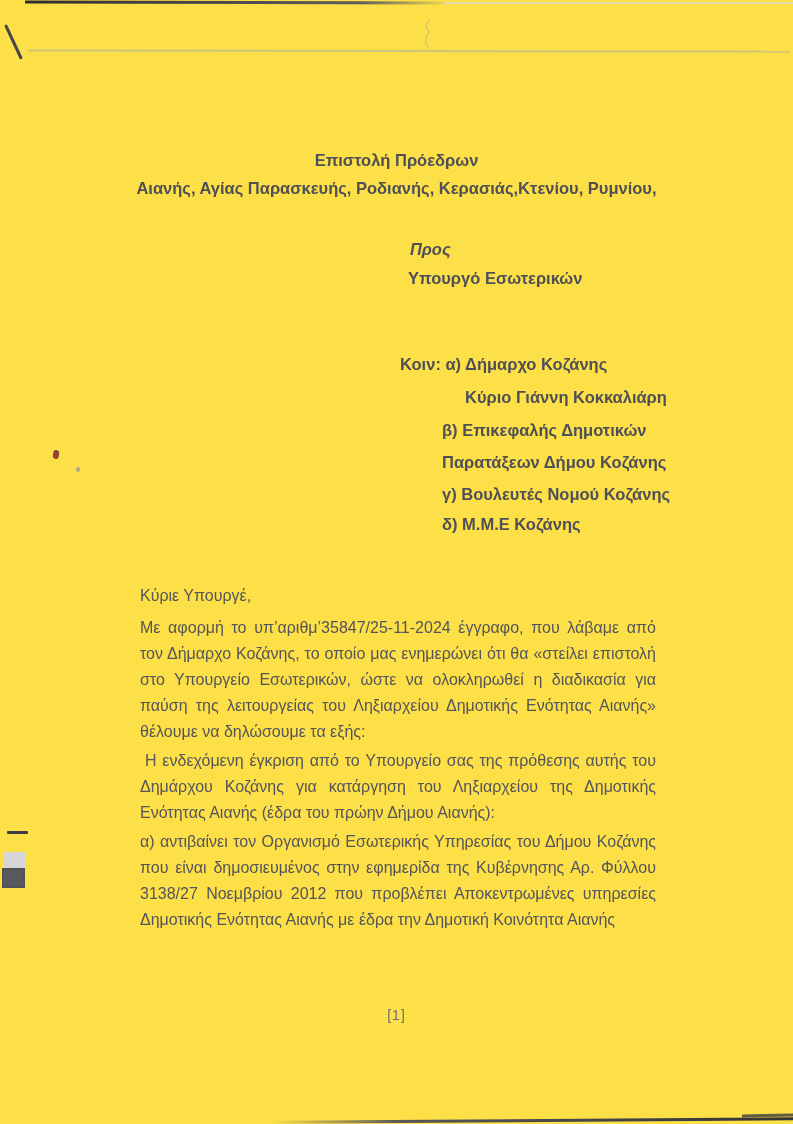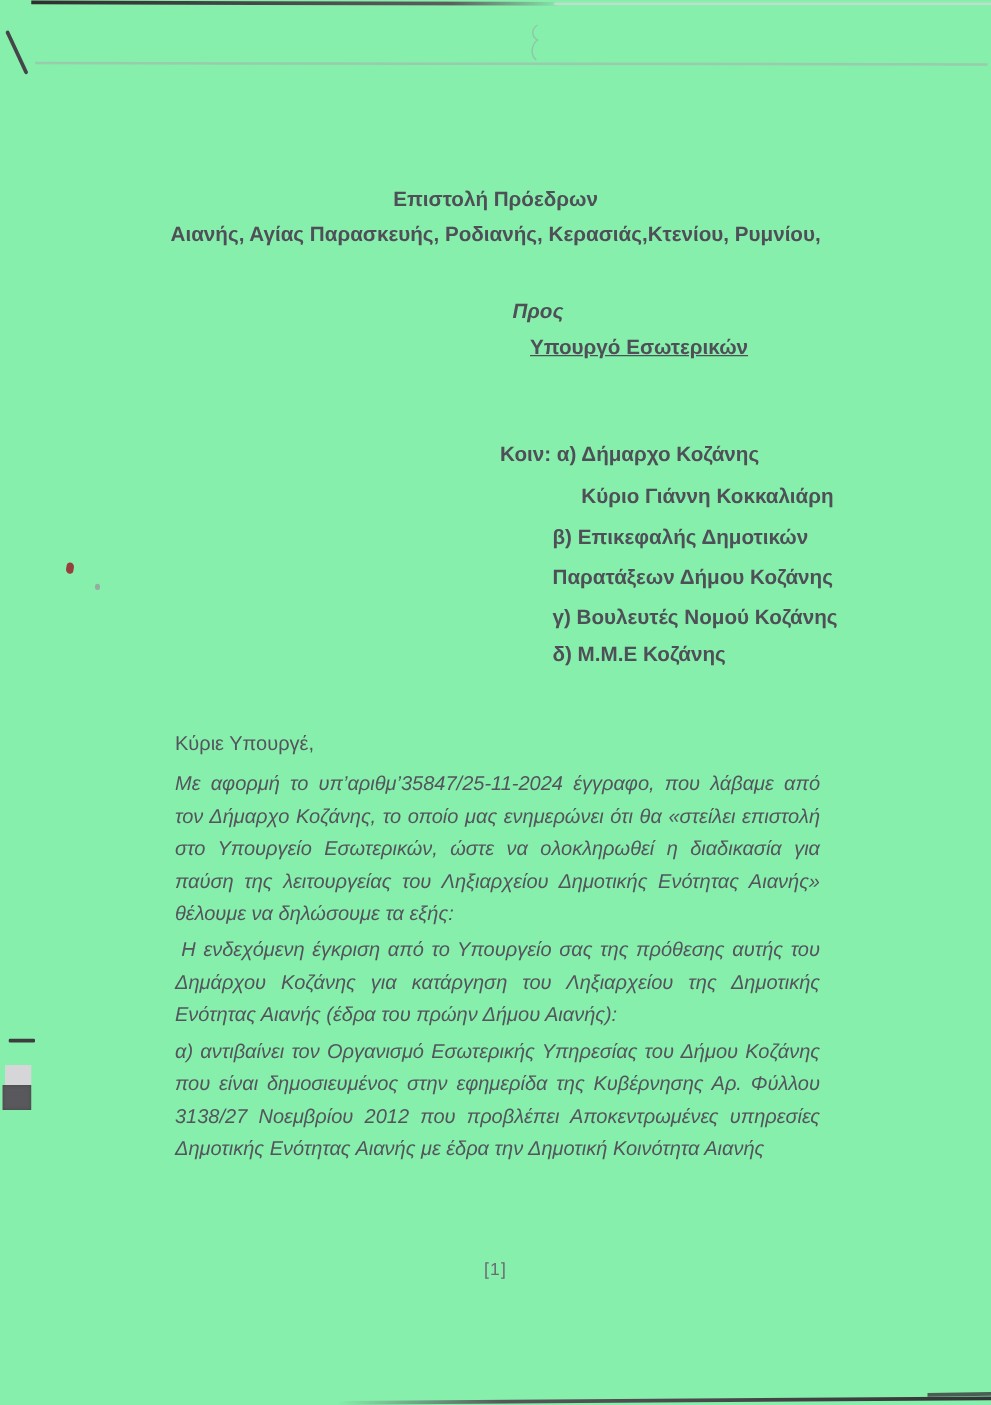--- a/index.html
+++ b/index.html
@@ -10,21 +10,21 @@
     width: 793px;
     height: 1124px;
     position: relative;
     overflow: hidden;
     background: #ffffff;
     font-family: "Liberation Sans", "DejaVu Sans", sans-serif;
   }
   .page {
     position: absolute;
     inset: 0;
-    background: #86efac;
+    background: #fde047;
   }
 
   
   .scan-top-edge {
     position: absolute; left: 25px; top: 1px; width: 420px; height: 3px;
     background: linear-gradient(to right, #2f2f2f, #5d5d5d 80%, rgba(150,150,150,0.15));
     transform: rotate(0.15deg);
   }
   .scan-top-edge-faint {
     position: absolute; left: 443px; top: 2px; width: 350px; height: 2px;
@@ -84,21 +84,21 @@
     font-size: 16.5px; font-weight: bold; line-height: 28px;
     color: #4f4f57;
   }
   .to-block {
     position: absolute; left: 408px; top: 235px;
     font-size: 16.5px; font-weight: bold; line-height: 28.5px;
     color: #4f4f57;
     white-space: nowrap;
   }
   .to-line-0 { margin-left: 2px; font-style: italic; }
-  .to-line-1 { margin-left: 16px; text-decoration: underline; }
+  .to-line-1 { margin-left: 0; }
   .to-line-2 { margin-left: 5px; }
 
   .cc-block {
     position: absolute; left: 0; top: 352px; width: 793px;
     font-size: 16.5px; font-weight: bold;
     color: #4f4f57;
     white-space: nowrap;
   }
   .cc-line { position: absolute; }
   .cc-line-0 { left: 400px; top: 3px; }
@@ -108,21 +108,21 @@
   .cc-line-4 { left: 442px; top: 133px; text-align: right; }
   .cc-line-5 { left: 442px; top: 163px; }
 
   .body-block {
     position: absolute; left: 140px; top: 583px; width: 516px;
     font-size: 16px; line-height: 26px;
     color: #54545c;
   }
   .body-block p { margin: 0 0 3px 0; }
   .salutation { margin-bottom: 6px !important; }
-  .para { text-align: justify; font-style: italic; }
+  .para { text-align: justify; }
   .indent { text-indent: 5px; }
 
   .page-number {
     position: absolute; left: 0; top: 1007px; width: 793px;
     text-align: center;
     font-size: 14px; color: #6b6b72;
     letter-spacing: 1px;
   }
 </style>
 </head>

